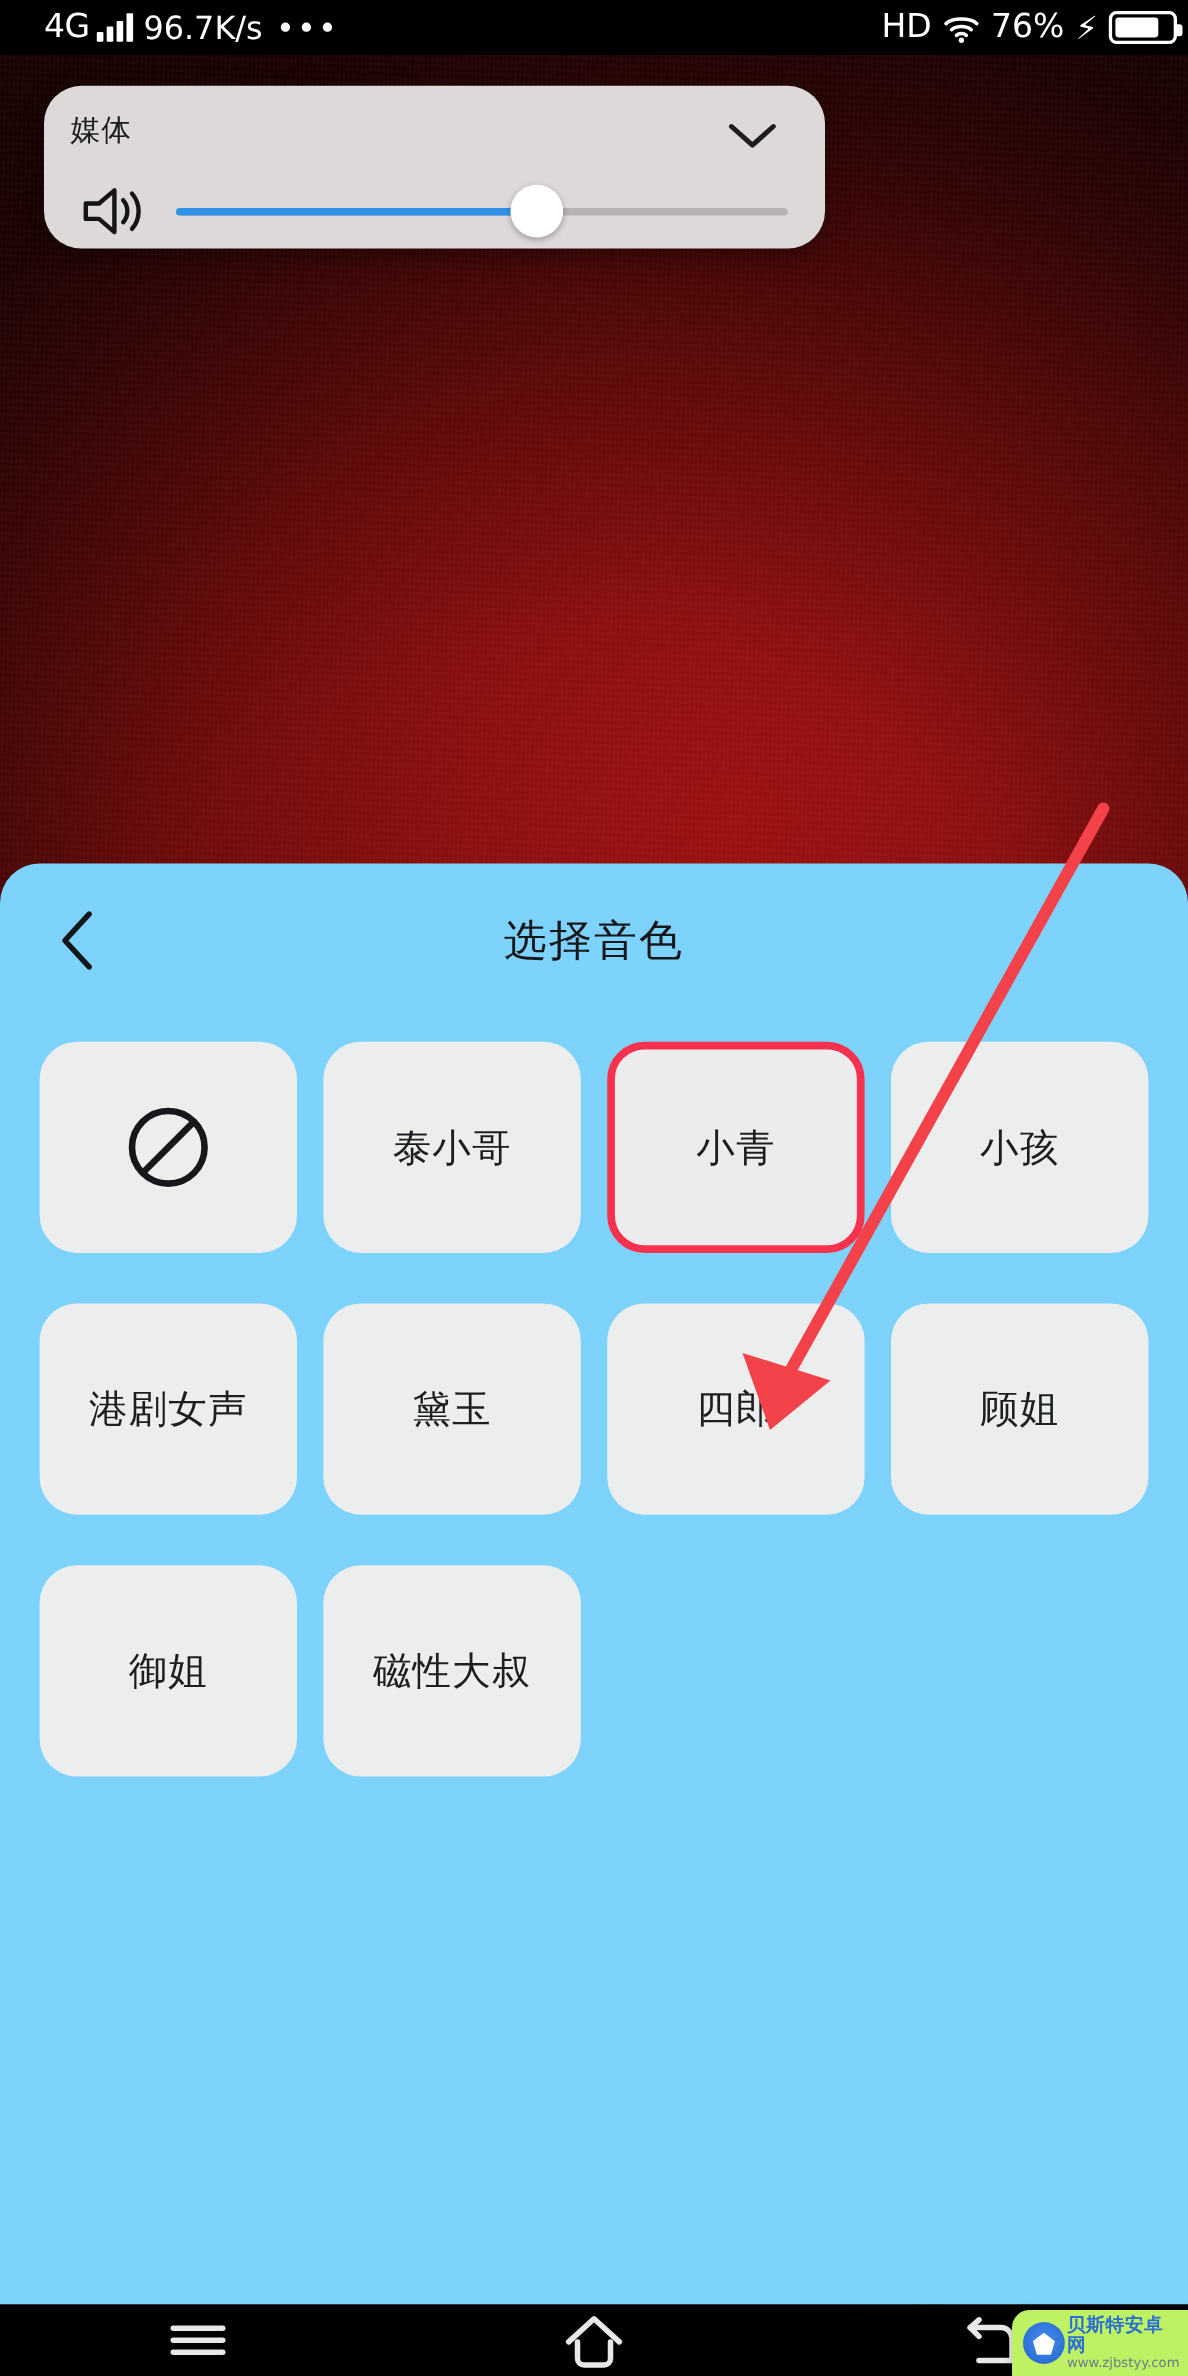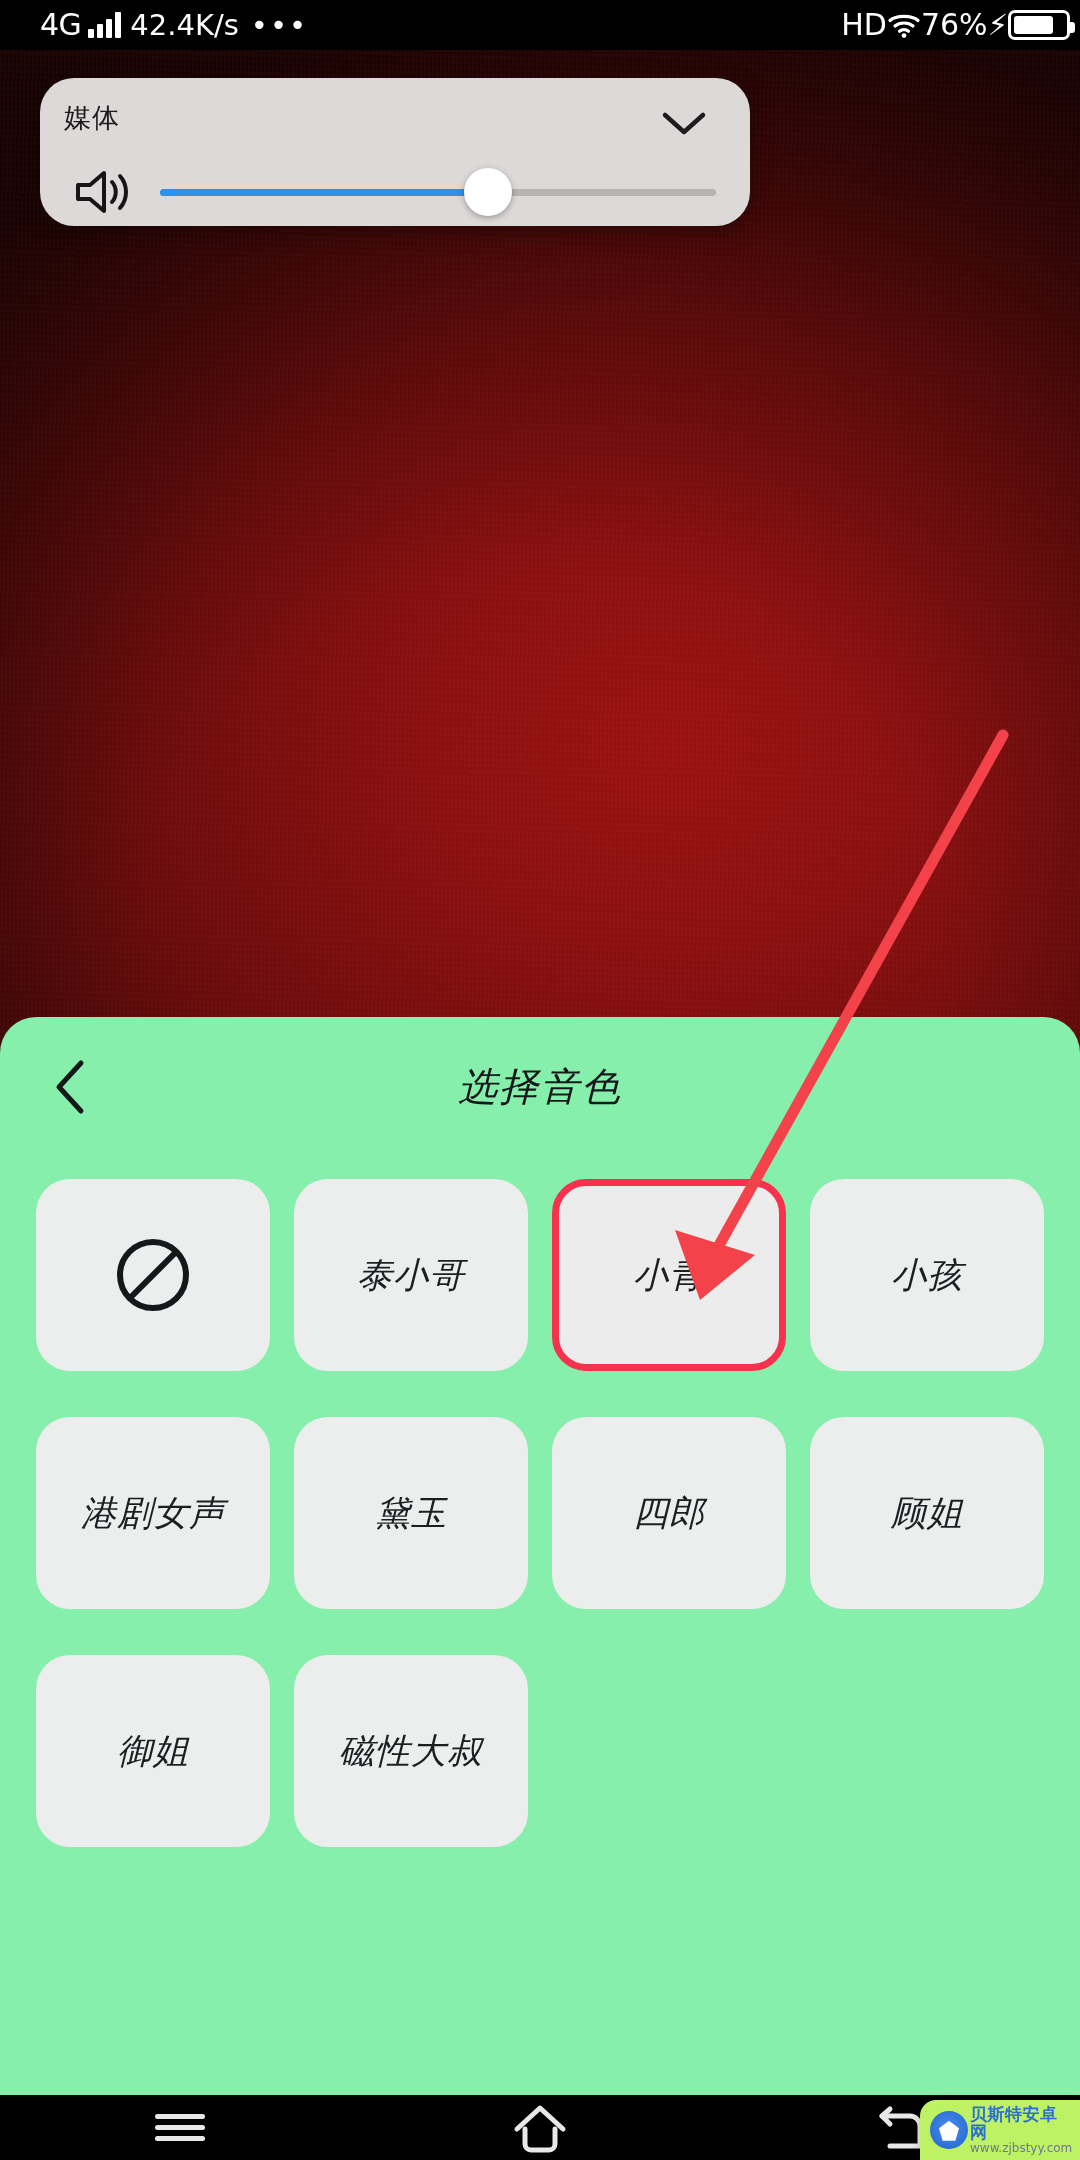--- a/index.html
+++ b/index.html
@@ -46,21 +46,21 @@
   .sb-bars i:nth-child(3){ height:19px; }
   .sb-bars i:nth-child(4){ height:26px; }
   .sb-speed{ font-size:29px; line-height:1; margin-left:2px;}
   .sb-dots{ font-size:29px; letter-spacing:2px; line-height:1; margin-left:5px; }
 
   .sb-clock{
     position:absolute; left:0; width:1080px; text-align:center;
     font-size:31px; letter-spacing:0px;
   }
 
-  .sb-right{ position:absolute; right:22px; display:flex; align-items:center; }
+  .sb-right{ position:absolute; right:22px; display:flex; align-items:flex-end; gap:10px; }
   .sb-hd{ font-size:30px; letter-spacing:0px; line-height:1; }
   .sb-wifi{ width:34px; height:28px; position:relative; }
   .sb-batt-pct{ font-size:30px; line-height:1; }
   .sb-bolt{ font-size:29px; line-height:1; }
   .sb-batt{
     width:62px; height:30px; border:3px solid #fff; border-radius:7px;
     position:relative; display:flex; align-items:center; padding:3px;
   }
   .sb-batt::after{
     content:""; position:absolute; right:-8px; top:9px; width:5px; height:11px;
@@ -96,22 +96,22 @@
     position:absolute; left:0; height:7px; background:#2f90e8; border-radius:4px;
   }
   .thumb{
     position:absolute; width:48px; height:48px; background:#fff; border-radius:50%;
     box-shadow:0 2px 6px rgba(0,0,0,.3);
     transform:translateX(-24px);
   }
 
   
   .sheet{
-    position:absolute; left:0; bottom:65px; width:1080px; height:1078px;
-    background:#86efac; border-radius:36px 36px 0 0; z-index:25;font-style:italic;
+    position:absolute; left:0; bottom:65px; width:1080px; height:1310px;
+    background:#7dd3fc; border-radius:36px 36px 0 0; z-index:25;
   }
   .sheet-header{
     position:relative; height:140px; display:flex; align-items:center; justify-content:center;
   }
   .sheet-back{
     position:absolute; left:48px; top:50%; transform:translateY(-50%);
     width:44px; height:58px; cursor:pointer;
   }
   .sheet-back svg{ width:100%; height:100%; display:block; }
   .sheet-title{
@@ -183,21 +183,21 @@
 
 <div class="statusbar">
   <div class="sb-left">
     <span class="sb-net">4G</span>
     <span class="sb-bars">
         <i></i>
         <i></i>
         <i></i>
         <i></i>
       </span>
-    <span class="sb-speed">42.4K/s</span>
+    <span class="sb-speed">96.7K/s</span>
     <span class="sb-dots">•••</span>
   </div>
 
 
   <div class="sb-right">
     <span class="sb-hd">HD</span>
     <span class="sb-wifi">
       <svg viewBox="0 0 34 28">
           <g fill="none" stroke="#fff" stroke-width="3.2" stroke-linecap="round">
         <path d="M3 9.5 C9 4 25 4 31 9.5"></path>

